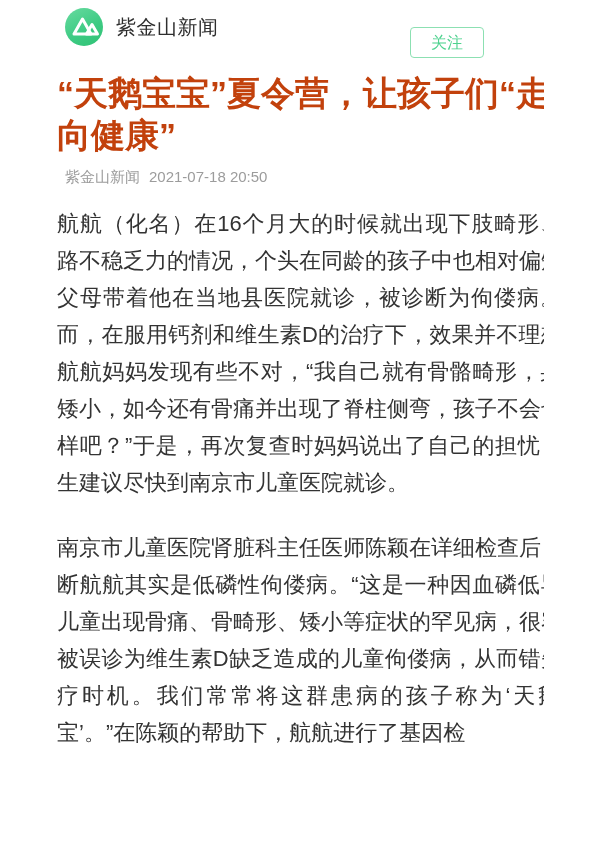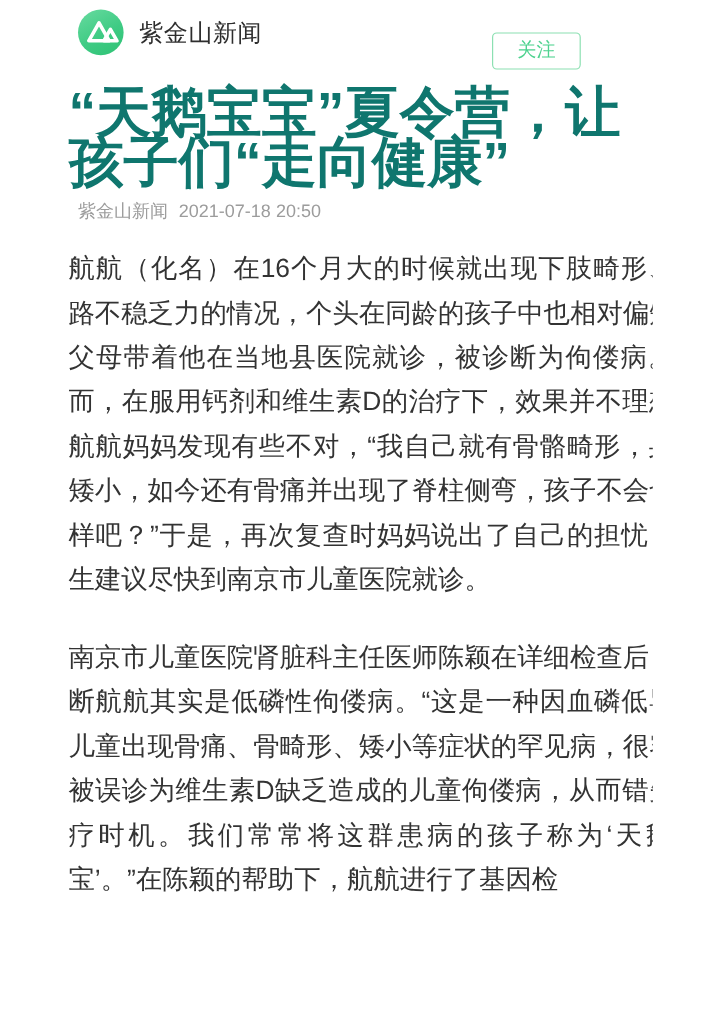--- a/index.html
+++ b/index.html
@@ -59,24 +59,24 @@
     font-family: "Liberation Sans", sans-serif;
     margin-top: 16px;
   }
 
   
   .article-title {
     position: absolute;
     top: 72px;
     left: 57px;
     width: 500px;
-    font-size: 46px;
+    font-size: 34px;
     line-height: 42px;
     font-weight: bold;
-    color: #0f766e;
+    color: #c2410c;
     word-break: normal;
     line-break: strict;
   }
 
   
   .byline {
     position: absolute;
     top: 167px;
     left: 65px;
     right: 15px;

